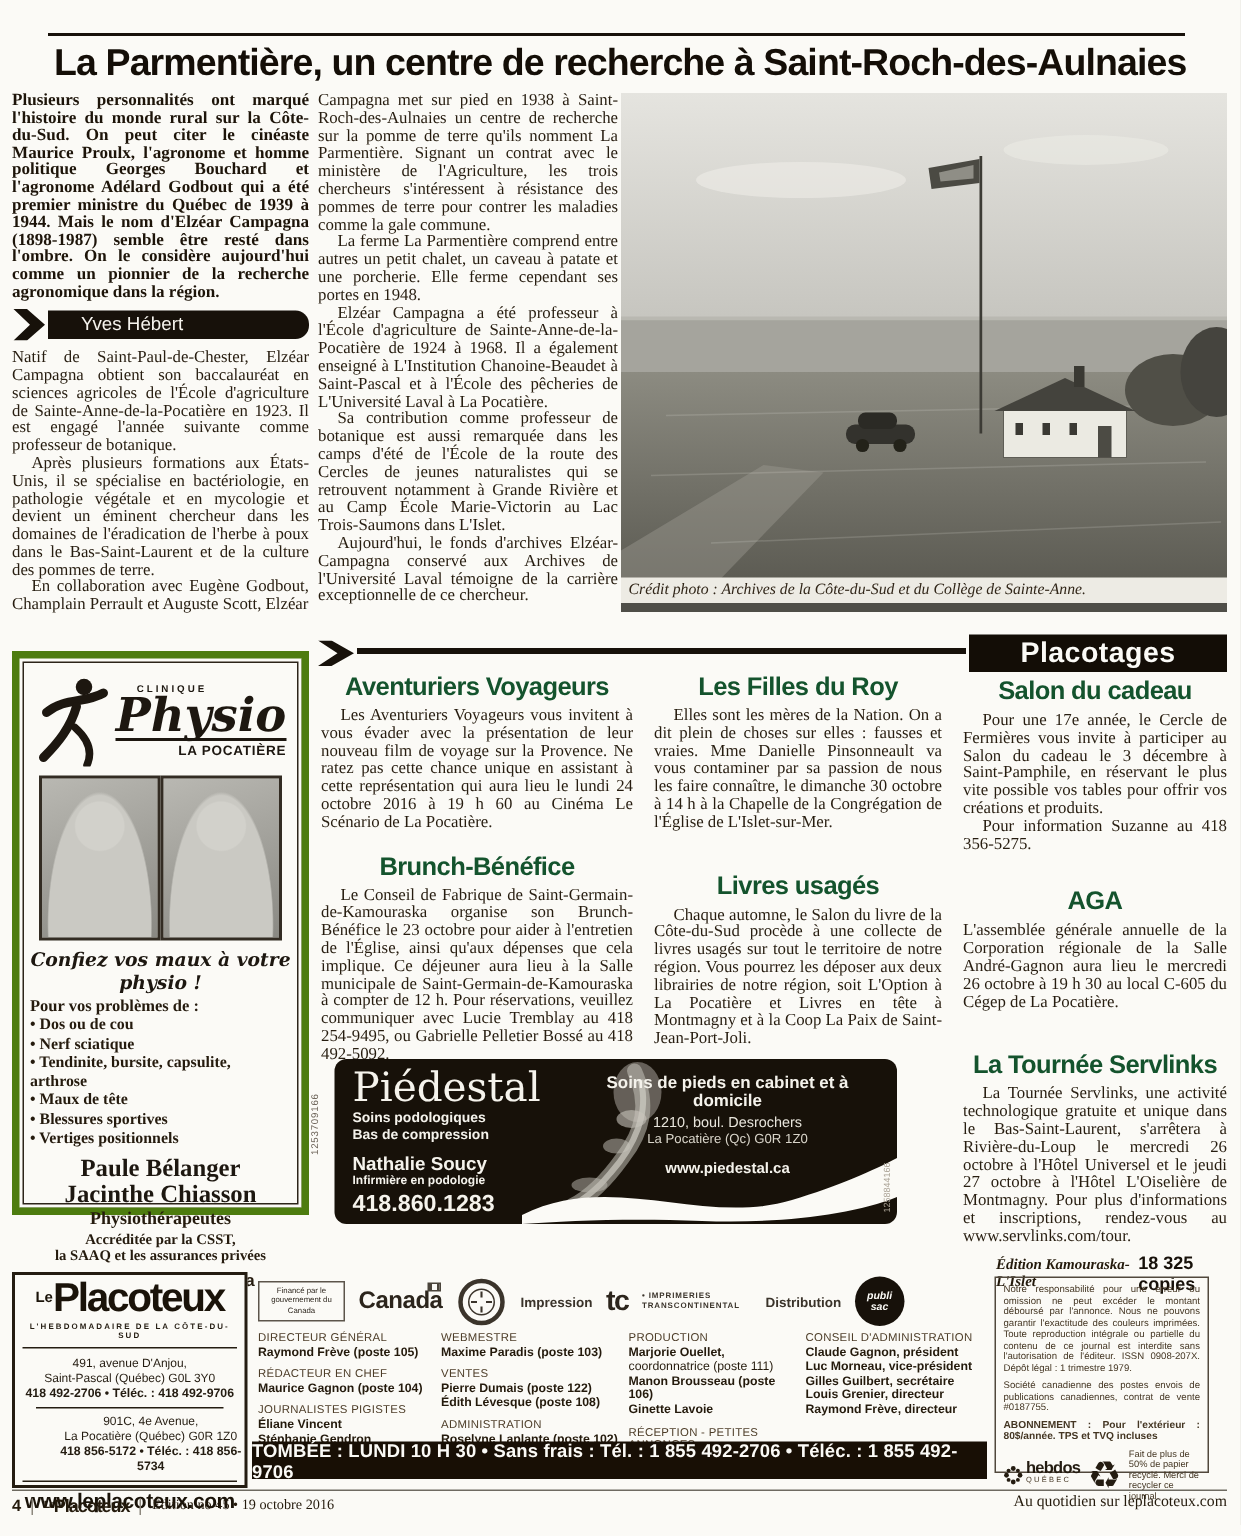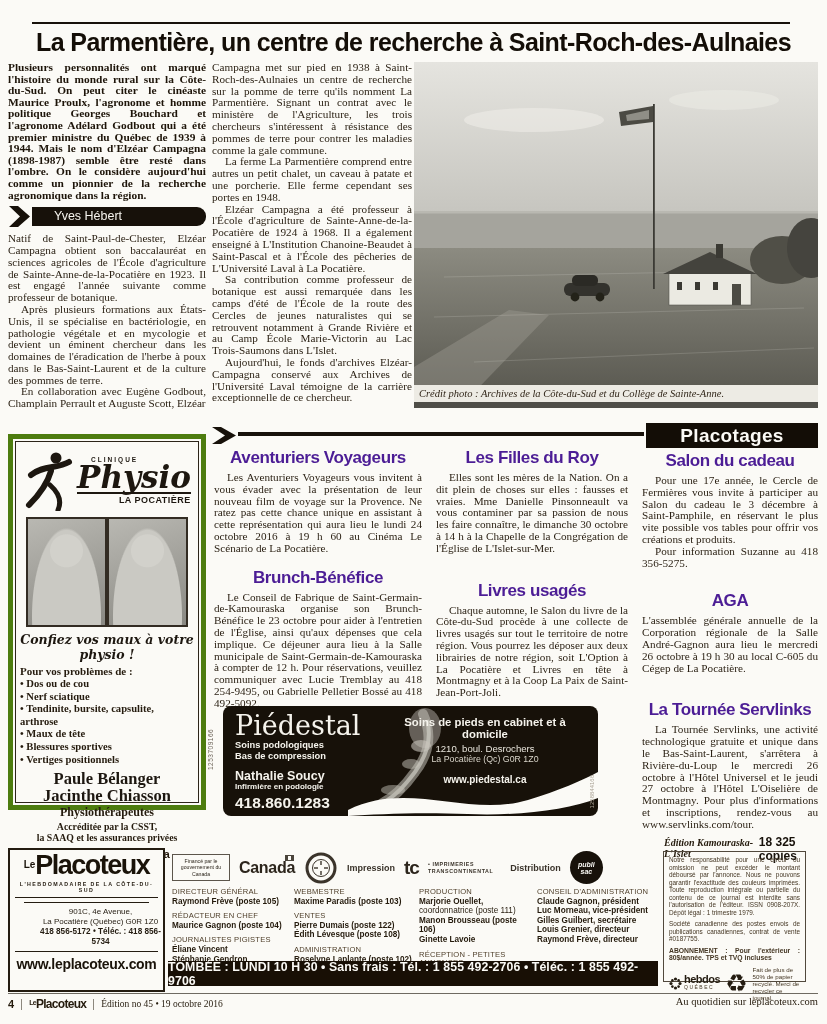--- a/index.html
+++ b/index.html
@@ -39,21 +39,21 @@
   .placotages{position:absolute;left:646px;top:423px;width:172px;height:25px;background:#130d06;
               color:#fbfaf6;display:flex;align-items:center;justify-content:center;
               font-family:"Liberation Sans",sans-serif;font-weight:800;font-size:19px;letter-spacing:0.3px;}
 
   
   .ncol{position:absolute;top:448px;}
   .colB{left:214px;width:208px;}
   .colC{left:436px;width:192px;}
   .colD{left:642px;width:176px;top:451px;}
   .shead{font-family:"Liberation Sans",sans-serif;font-weight:700;font-size:17px;letter-spacing:-0.4px;
-         text-align:center;color:#4c1d95;margin:0 0 4px;}
+         text-align:center;color:#14532d;margin:0 0 4px;}
   .shead.mt{margin-top:13px;}
   .ncol p{margin-bottom:0;}
 
   
   .physio{position:absolute;left:8px;top:434px;width:198px;height:376px;background:#fbfaf6;
           border:5px solid #4d7c0f;box-shadow:inset 0 0 0 2px #fbfaf6, inset 0 0 0 3px #2c2419;
           padding:8px 7px 0;box-sizing:border-box;text-align:center;}
   .phys-logo{display:flex;align-items:center;justify-content:center;height:66px;}
   .phys-logo .txt{text-align:left;margin-left:2px;}
   .phys-clin{display:block;font-family:"Liberation Sans",sans-serif;font-size:6.5px;letter-spacing:2px;
@@ -350,20 +350,25 @@
       <path d="M0 40 C60 10 120 48 180 30 C210 21 235 10 250 2 L250 28 C220 40 170 46 120 44 C70 42 30 44 0 46 Z" fill="#fbfaf6"></path>
     </svg>
     <div class="vid">1258844166</div>
   </div>
 
   <div class="fleft">
     <div class="fl-logo">
       <span class="fl-le">Le</span><span class="fl-brand">Placoteux</span>
     </div>
     <div class="fl-tag">L'HEBDOMADAIRE DE LA CÔTE-DU-SUD</div>
+    <div class="fl-addr">
+      <div>491, avenue D'Anjou,</div>
+      <div>Saint-Pascal (Québec) G0L 3Y0</div>
+      <div><b>418 492-2706  •  Téléc. : 418 492-9706</b></div>
+    </div>
     <div class="fl-sep"></div>
     <div class="fl-addr" style="padding-top:0;padding-left:28px;">
       <div>901C, 4e Avenue,</div>
       <div>La Pocatière (Québec) G0R 1Z0</div>
       <div><b>418 856-5172  •  Téléc. : 418 856-5734</b></div>
     </div>
     <div class="fl-web">www.leplacoteux.com</div>
   </div>
 
   <div class="logorow">

